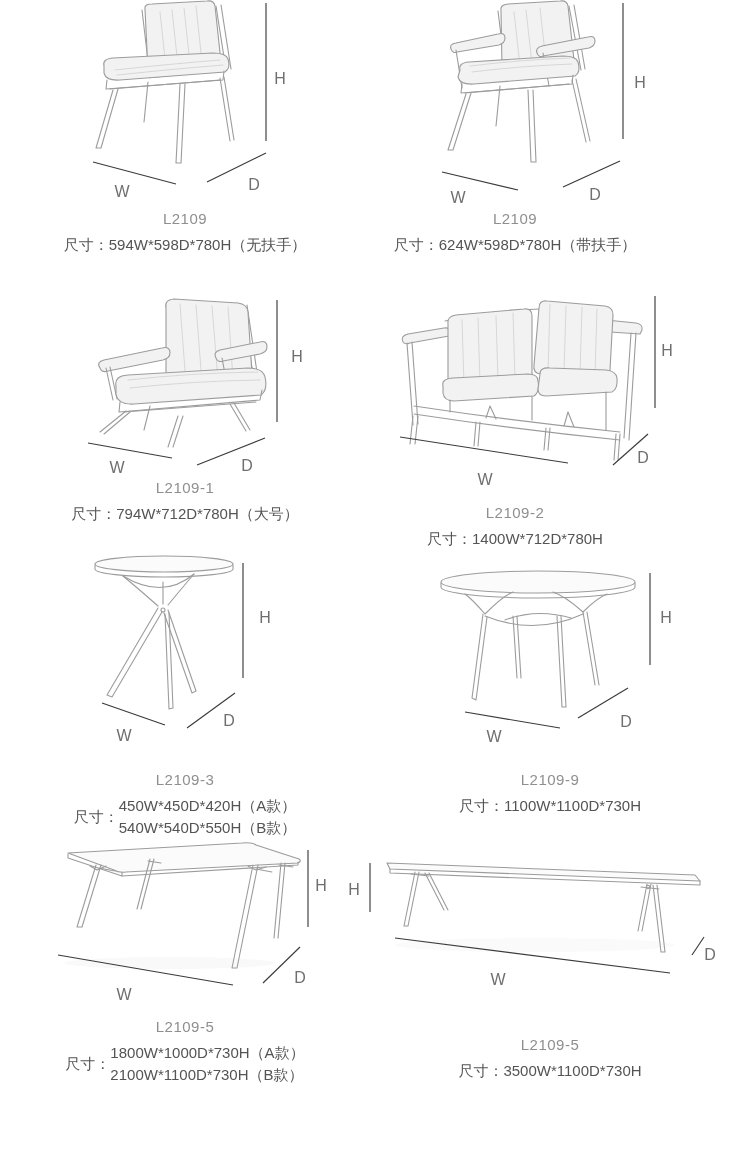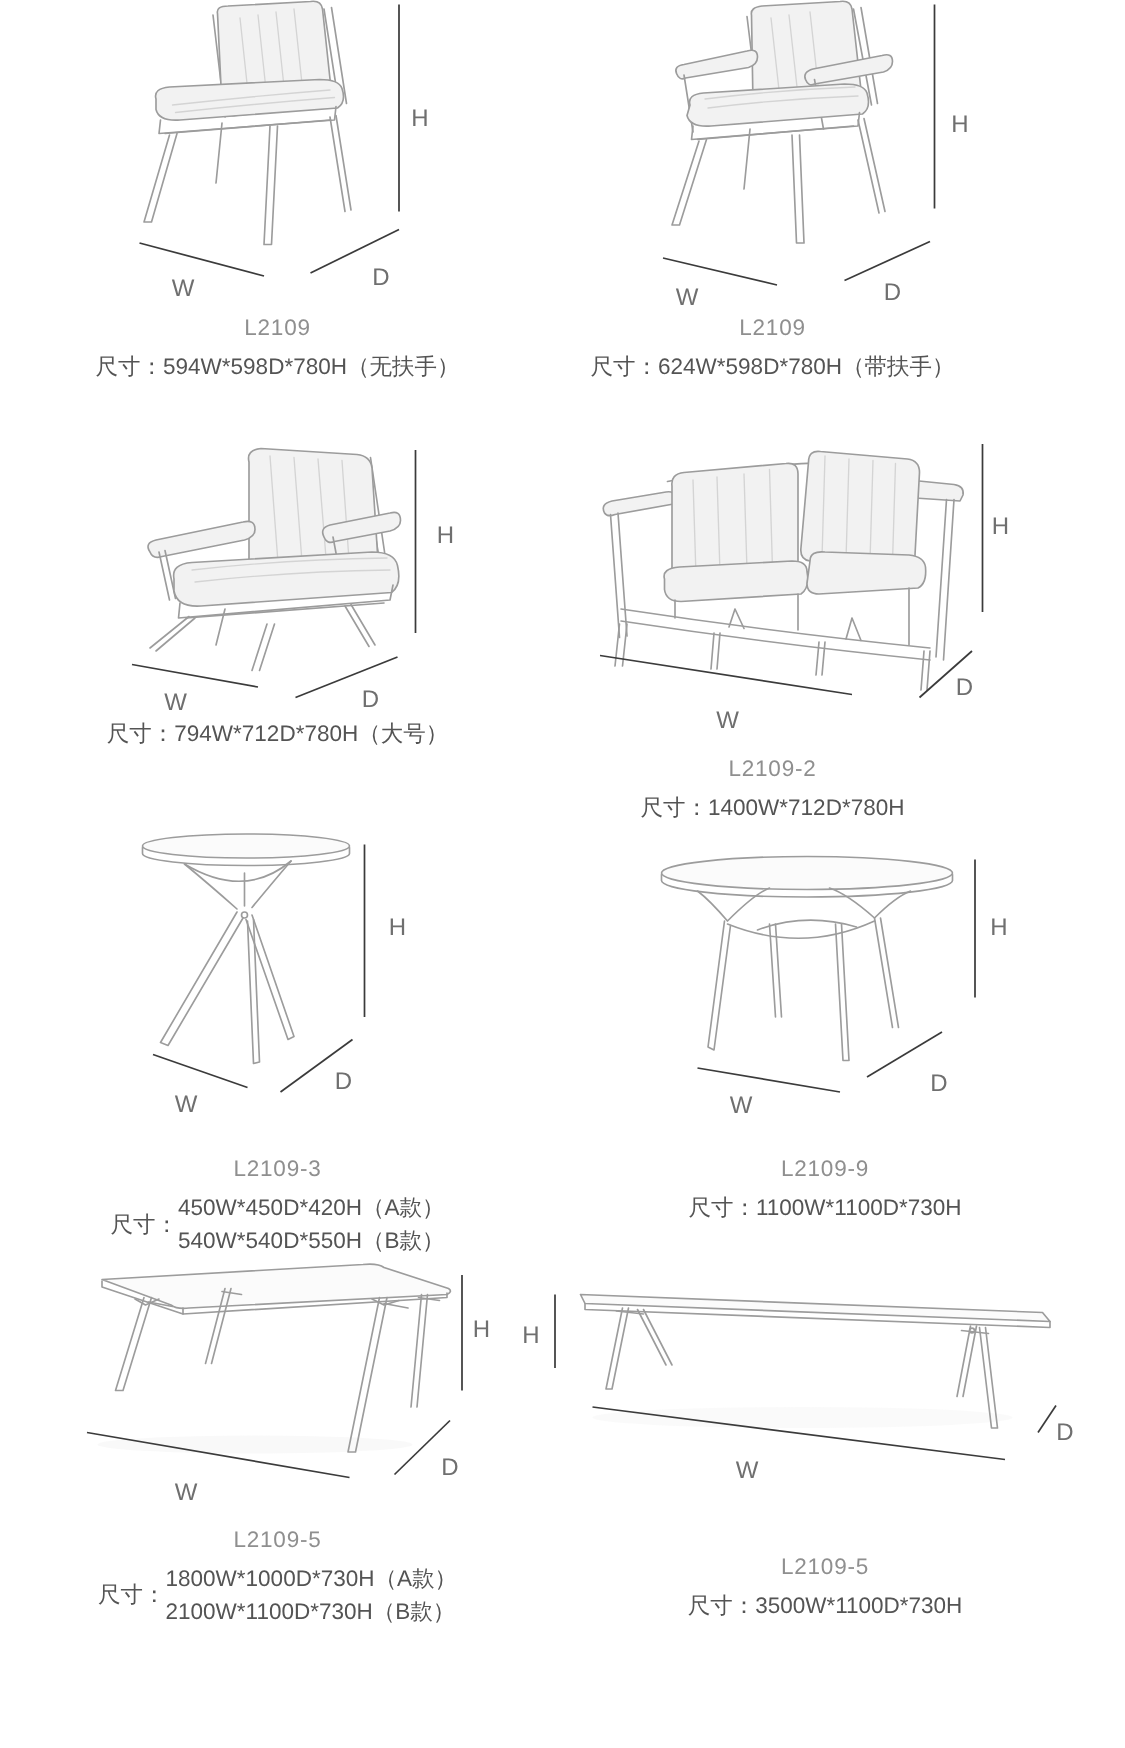--- a/index.html
+++ b/index.html
@@ -119,20 +119,21 @@
         <path d="M130,126 L124,150"></path>
       </g>
       <line class="dline" x1="257" y1="20" x2="257" y2="142"></line>
       <line class="dline" x1="68" y1="163" x2="152" y2="178"></line>
       <line class="dline" x1="177" y1="185" x2="245" y2="158"></line>
       <text class="dl" x="277" y="82" text-anchor="middle">H</text>
       <text class="dl" x="97" y="193" text-anchor="middle">W</text>
       <text class="dl" x="227" y="191" text-anchor="middle">D</text>
     </svg>
     <figcaption class="caption" style="top:199px">
+      <div class="model">L2109-1</div>
       <div class="dims">
         <span class="prefix">尺寸：</span>
         <span class="vals">
           <span>794W*712D*780H（大号）</span>
         </span>
       </div>
     </figcaption>
   </figure>
 
   <figure class="cell" style="left:350px;top:280px">

